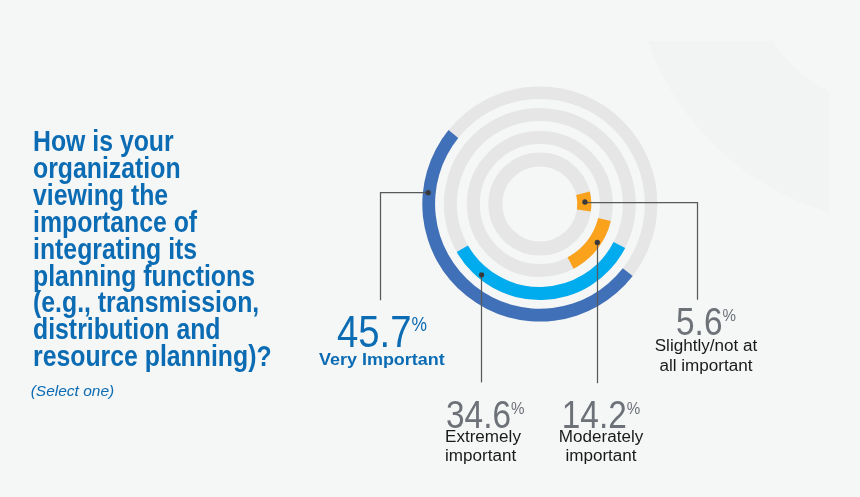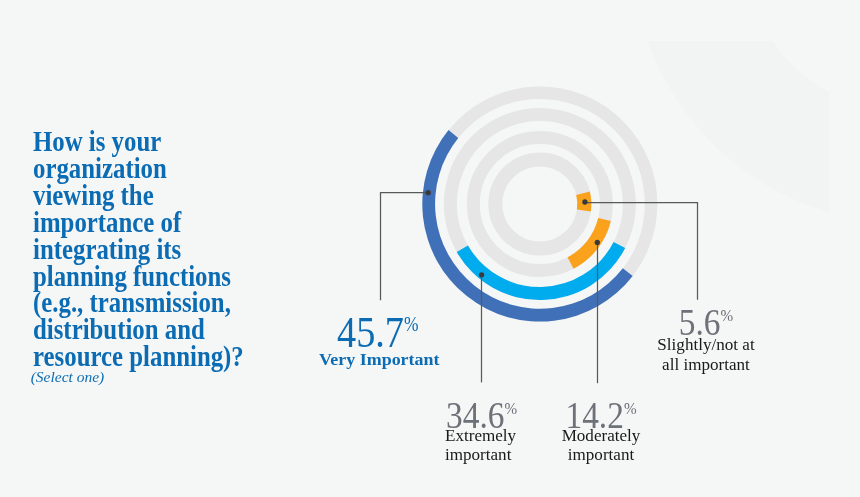--- a/index.html
+++ b/index.html
@@ -1,26 +1,26 @@
 <!DOCTYPE html>
 <html><head>
 <meta charset="utf-8">
 <title>Chart</title>
 <style>
   html,body{margin:0;padding:0;}
   body{width:860px;height:497px;overflow:hidden;background:#f5f6f6;
        font-family:"Liberation Sans",sans-serif;}
-  #stage{position:relative;width:860px;height:418px;font-family:Liberation Serif, serif;}
+  #stage{position:relative;width:860px;height:418px;}
   #deco{position:absolute;left:0;top:0;width:860px;height:497px;}
   #chart{position:absolute;left:0;top:0;width:860px;height:497px;}
   .q-title{position:absolute;left:33px;top:128.4px;width:330px;
       color:#0b6cb4;font-weight:bold;font-size:28.68px;line-height:26.84px;
       white-space:nowrap;
       transform:scaleX(0.8657);transform-origin:0 0;}
-  .q-sub{position:absolute;left:30.7px;top:368px;color:#0b6cb4;
+  .q-sub{position:absolute;left:30.7px;top:382px;color:#0b6cb4;
       font-style:italic;font-size:15.5px;line-height:18px;
       transform:scaleX(1.0);transform-origin:0 0;}
   .lbl{position:absolute;}
   .pct{white-space:nowrap;position:absolute;left:0;top:0;}
   .pct .num{font-weight:normal;}
   .pct .sym{font-size:0.455em;vertical-align:super;}
   .cap{white-space:nowrap;position:absolute;}
   .ctr{text-align:center;}
 
   .pct{transform:scaleX(0.872);transform-origin:0 0;}

